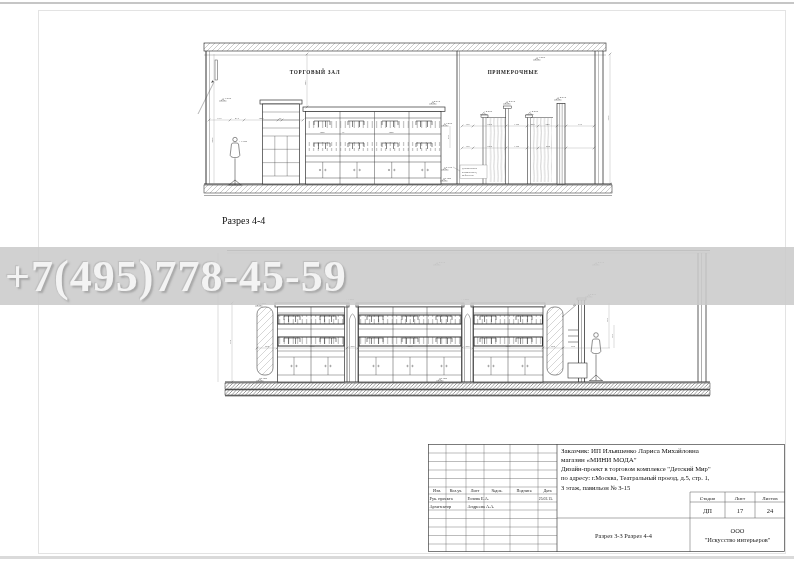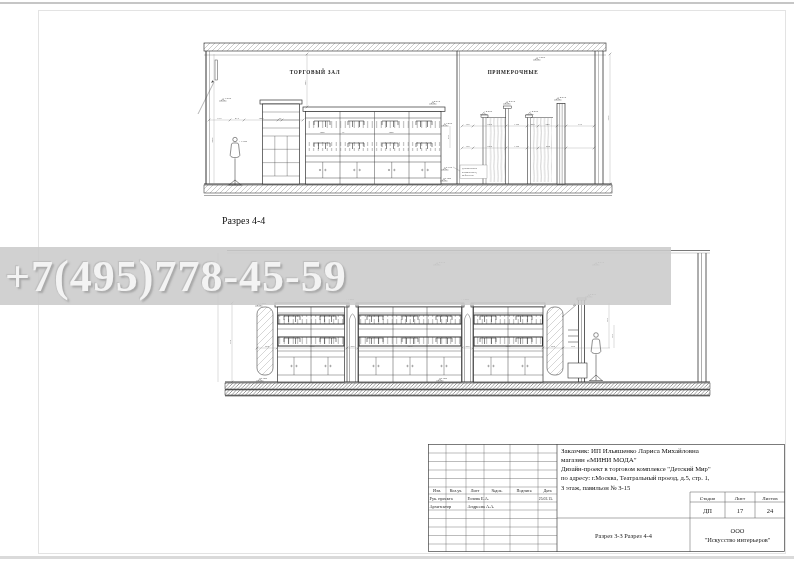--- a/index.html
+++ b/index.html
@@ -3,21 +3,21 @@
 <meta charset="utf-8">
 <style>
   html,body{margin:0;padding:0;background:#fff;}
   .page{position:relative;width:794px;height:561px;background:#fff;overflow:hidden;
         font-family:"Liberation Serif", serif;}
   .topline{position:absolute;left:0;top:2px;width:794px;height:2px;background:#c6c6c6;}
   .bottomline{position:absolute;left:0;top:556px;width:794px;height:3px;background:#dadada;}
   .frame{position:absolute;left:38px;top:10px;width:746px;height:542px;border:1px solid #e3e3e3;}
   .sectionlabel{position:absolute;left:222px;top:215px;font-size:10px;color:#111;}
   svg{position:absolute;}
-  .wm{position:absolute;left:0;top:247px;width:671px;height:58px;
+  .wm{position:absolute;left:0;top:247px;width:794px;height:58px;
       background:rgba(203,203,203,0.88);display:flex;align-items:center;
       justify-content:space-between;padding:0 5px;box-sizing:border-box;z-index:5;}
   .wm span{font-family:"Liberation Serif",serif;font-weight:bold;font-size:44px;
       color:#f3f3f3;letter-spacing:1px;white-space:nowrap;
       text-shadow:2px 2px 2px #a8a8a8, -1px -1px 1px #bdbdbd;}
   text{font-family:"Liberation Serif",serif;}
 </style>
 </head>
 <body>
 

